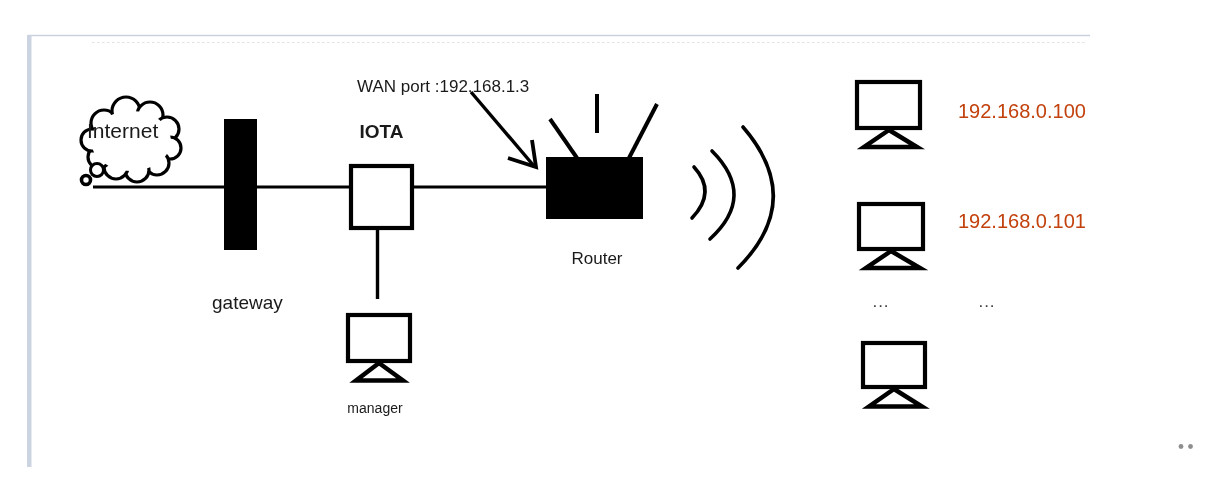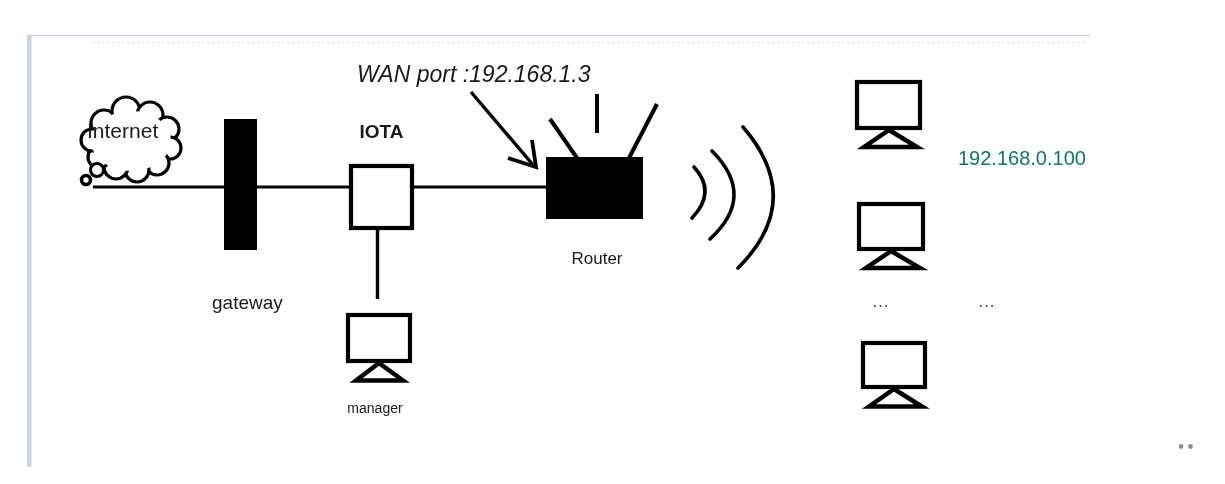--- a/index.html
+++ b/index.html
@@ -4,26 +4,26 @@
 <style>
   html, body { margin:0; padding:0; background:#ffffff; }
   .canvas {
     position:relative; width:1225px; height:484px;
     background:#ffffff; overflow:hidden;
     font-family:"Liberation Sans", sans-serif;
   }
   .shape-layer { position:absolute; left:0; top:0; }
   .label { position:absolute; color:#1a1a1a; white-space:nowrap; line-height:1.1; }
   .lbl-internet { left:87px; top:119px; font-size:21px; }
-  .lbl-wan      { left:357px; top:62px;  font-size:23px;font-style:italic; }
+  .lbl-wan      { left:357px; top:78px;  font-size:17px; }
   .lbl-iota     { left:340px; top:122px; width:83px; text-align:center; font-size:19px; font-weight:bold; }
   .lbl-gateway  { left:212px; top:273px; width:80px; text-align:left; font-size:19px;margin-top:20px; }
   .lbl-manager  { left:333px; top:401px; width:84px; text-align:center; font-size:14px; }
   .lbl-router   { left:558px; top:250px; width:78px; text-align:center; font-size:17px; }
-  .lbl-ip       { left:958px; font-size:20px; color:#0f766e;margin-top:47px; }
+  .lbl-ip       { left:958px; font-size:20px; color:#c2410c; }
   .ip-0 { top:100px; }
   .ip-1 { top:210px; }
   .ip-2 { top:357px; }
   .lbl-ellipsis { top:293px; width:26px; text-align:center; font-size:17px; color:#3a3a3a; letter-spacing:1px; }
   .ell-host { left:868px; }
   .ell-ip   { left:974px; }
 </style>
 </head>
 <body>
 
@@ -102,17 +102,18 @@
   </svg>
 
   <div class="label lbl-internet">Internet</div>
   <div class="label lbl-wan">WAN port :192.168.1.3</div>
   <div class="label lbl-iota">IOTA</div>
   <div class="label lbl-gateway">gateway</div>
   <div class="label lbl-manager">manager</div>
   <div class="label lbl-router">Router</div>
 
   <div class="label lbl-ip ip-0">192.168.0.100</div>
+  <div class="label lbl-ip ip-1">192.168.0.101</div>
 
   <div class="label lbl-ellipsis ell-host">...</div>
   <div class="label lbl-ellipsis ell-ip">...</div>
 
 </div>
 
 </body></html>

